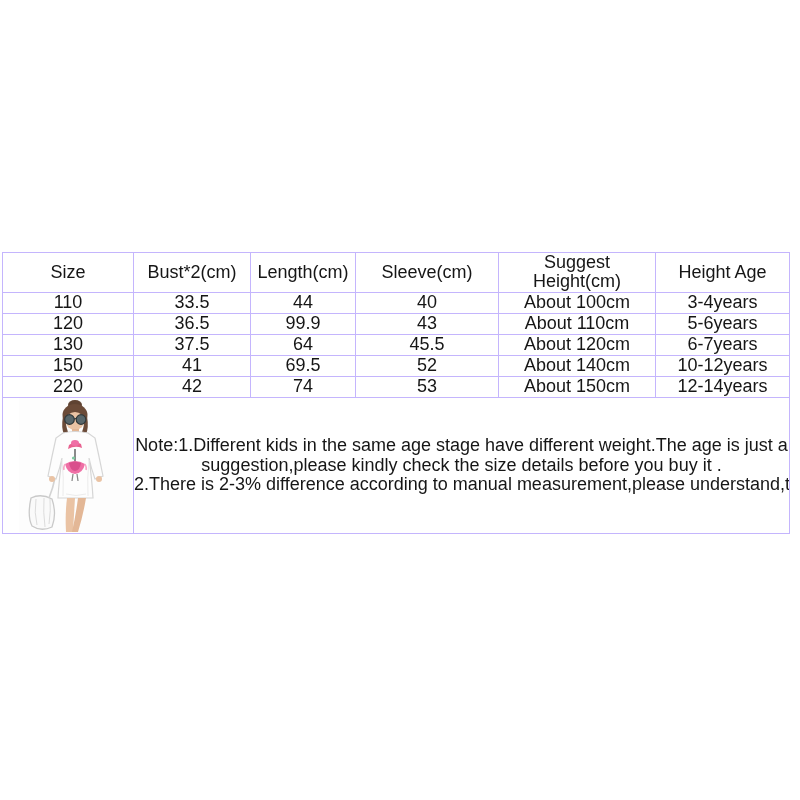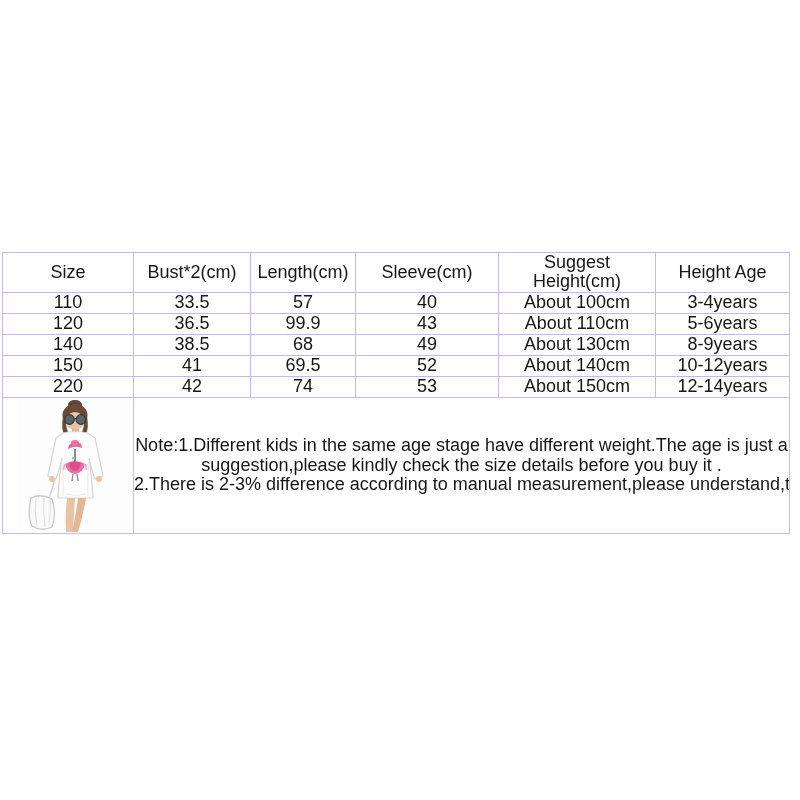--- a/index.html
+++ b/index.html
@@ -84,40 +84,40 @@
         <th>Length(cm)</th>
         <th>Sleeve(cm)</th>
         <th>Suggest Height(cm)</th>
         <th>Height Age</th>
       </tr>
     </thead>
     <tbody>
       <tr>
         <td class="data-cell">110</td>
         <td class="data-cell">33.5</td>
-        <td class="data-cell">57</td>
+        <td class="data-cell">44</td>
         <td class="data-cell">40</td>
         <td class="data-cell">About 100cm</td>
         <td class="data-cell">3-4years</td>
       </tr>
       <tr>
         <td class="data-cell">120</td>
         <td class="data-cell">36.5</td>
         <td class="data-cell">99.9</td>
         <td class="data-cell">43</td>
         <td class="data-cell">About 110cm</td>
         <td class="data-cell">5-6years</td>
       </tr>
       <tr>
-        <td class="data-cell">140</td>
-        <td class="data-cell">38.5</td>
-        <td class="data-cell">68</td>
-        <td class="data-cell">49</td>
-        <td class="data-cell">About 130cm</td>
-        <td class="data-cell">8-9years</td>
+        <td class="data-cell">130</td>
+        <td class="data-cell">37.5</td>
+        <td class="data-cell">64</td>
+        <td class="data-cell">45.5</td>
+        <td class="data-cell">About 120cm</td>
+        <td class="data-cell">6-7years</td>
       </tr>
       <tr>
         <td class="data-cell">150</td>
         <td class="data-cell">41</td>
         <td class="data-cell">69.5</td>
         <td class="data-cell">52</td>
         <td class="data-cell">About 140cm</td>
         <td class="data-cell">10-12years</td>
       </tr>
       <tr>

